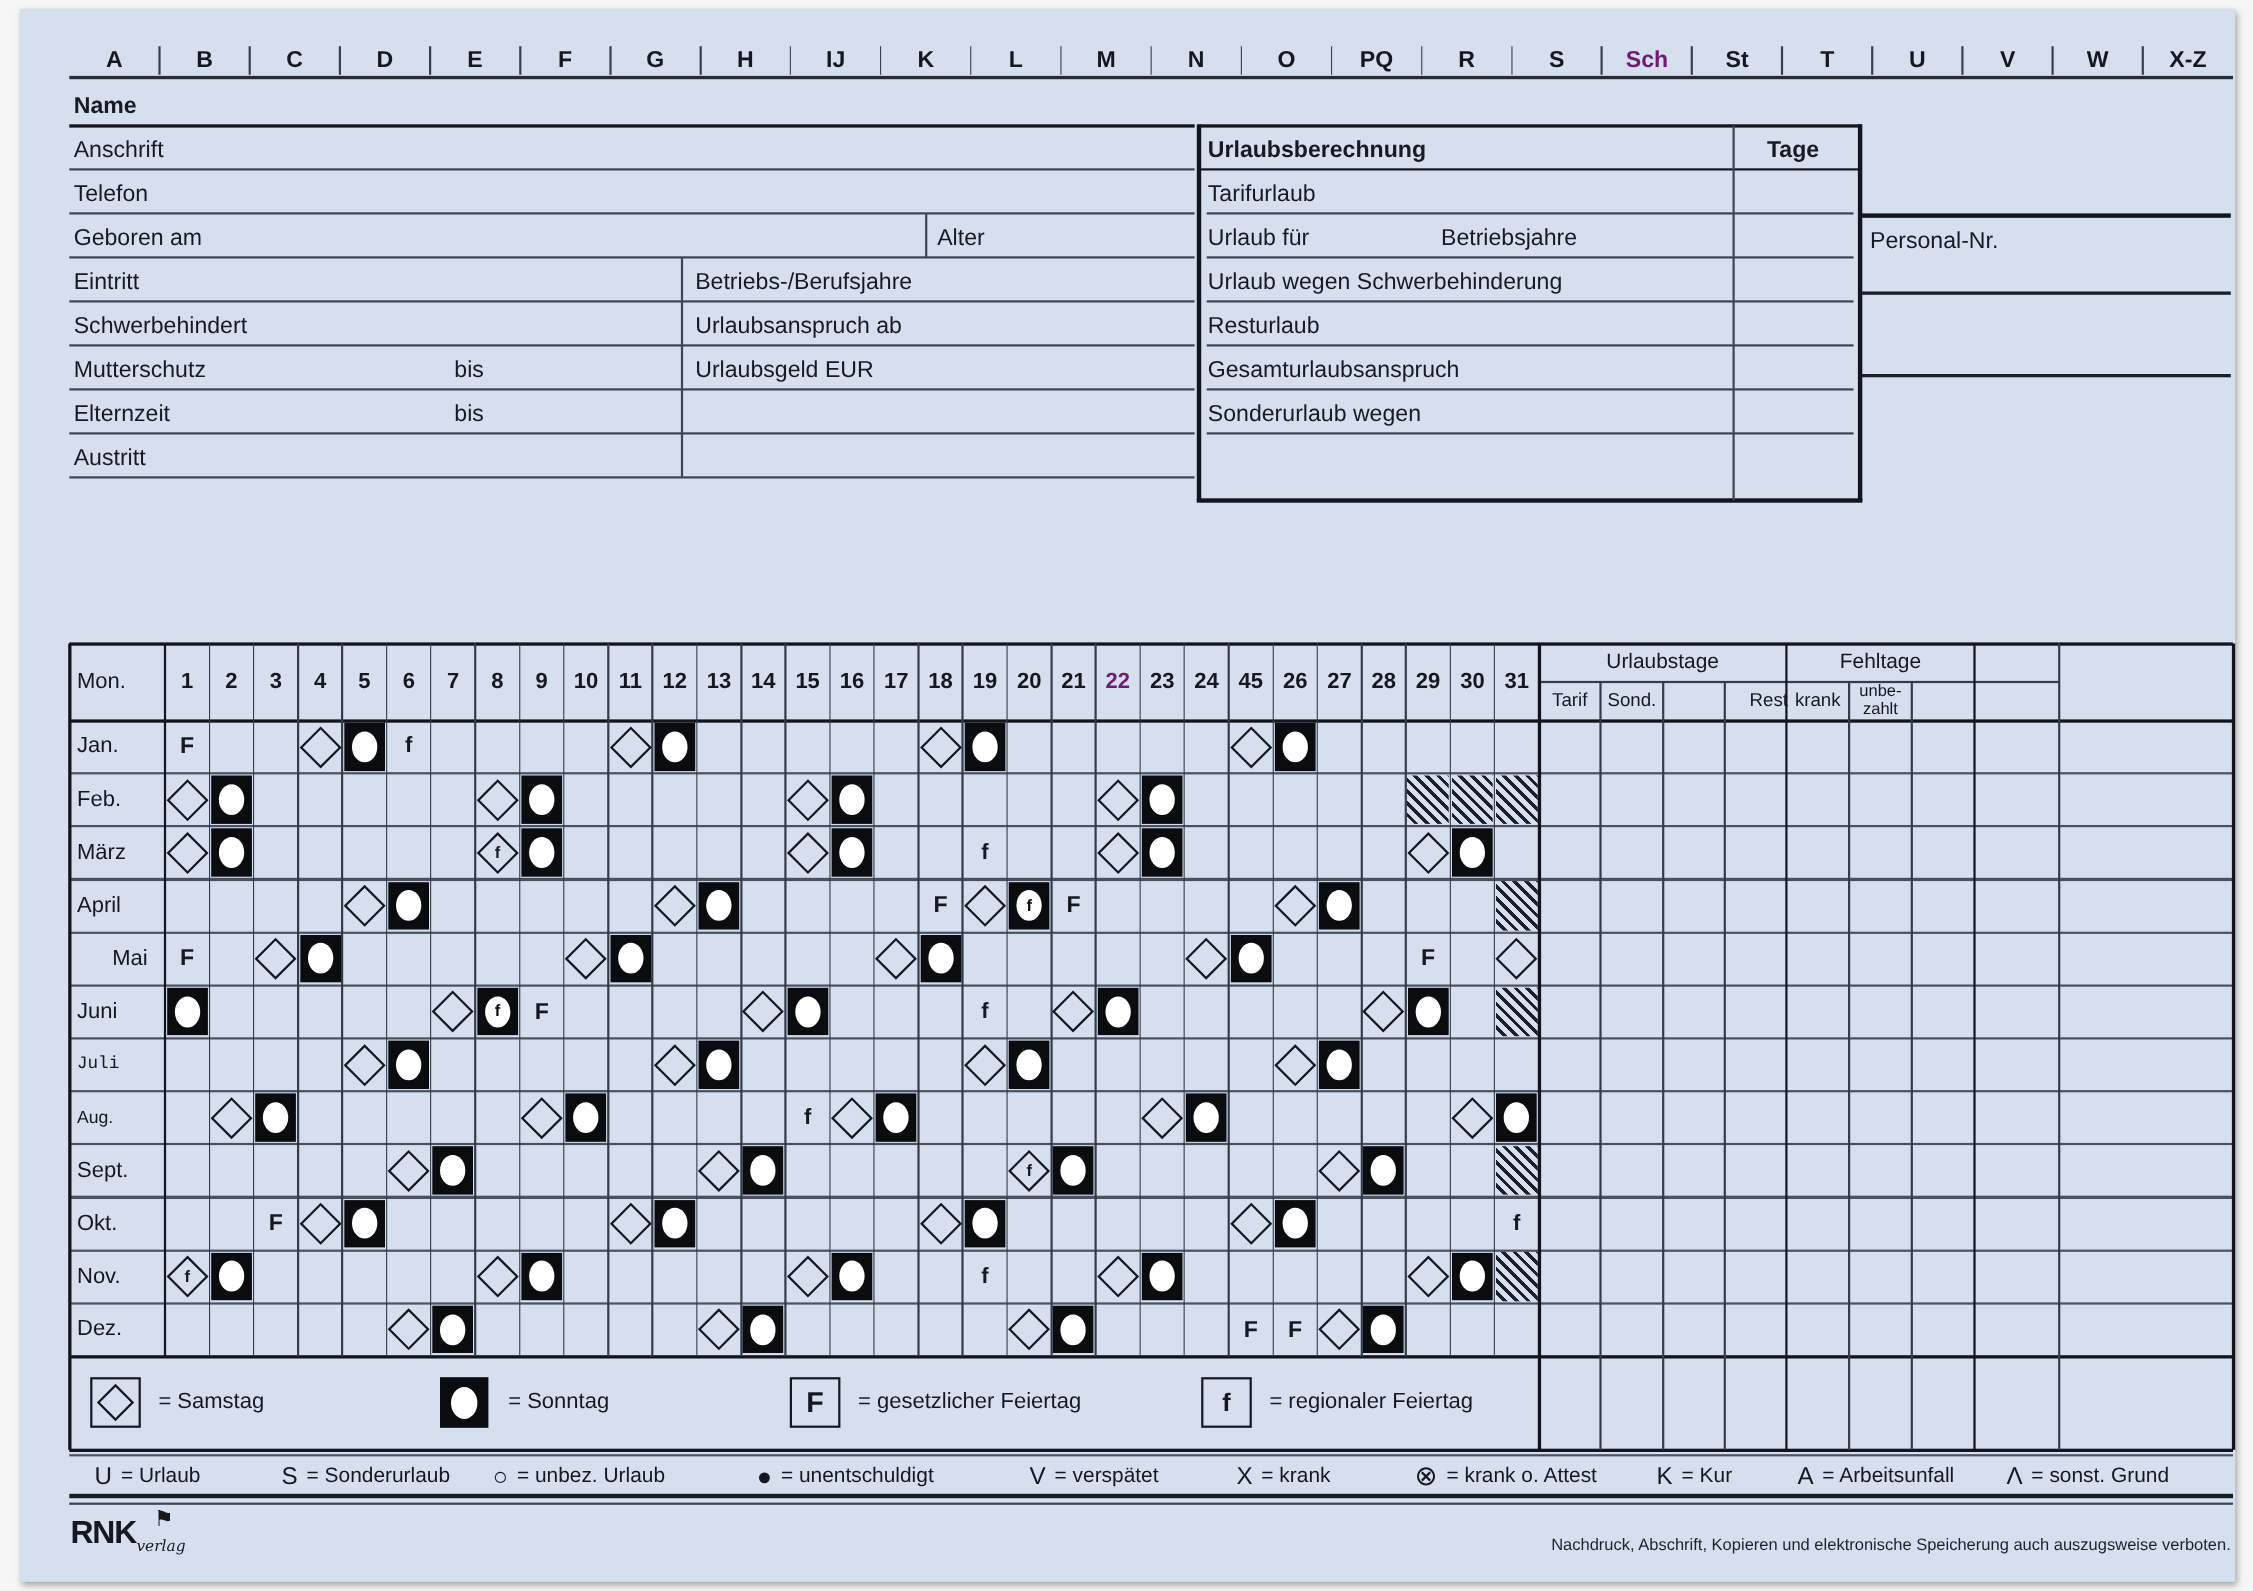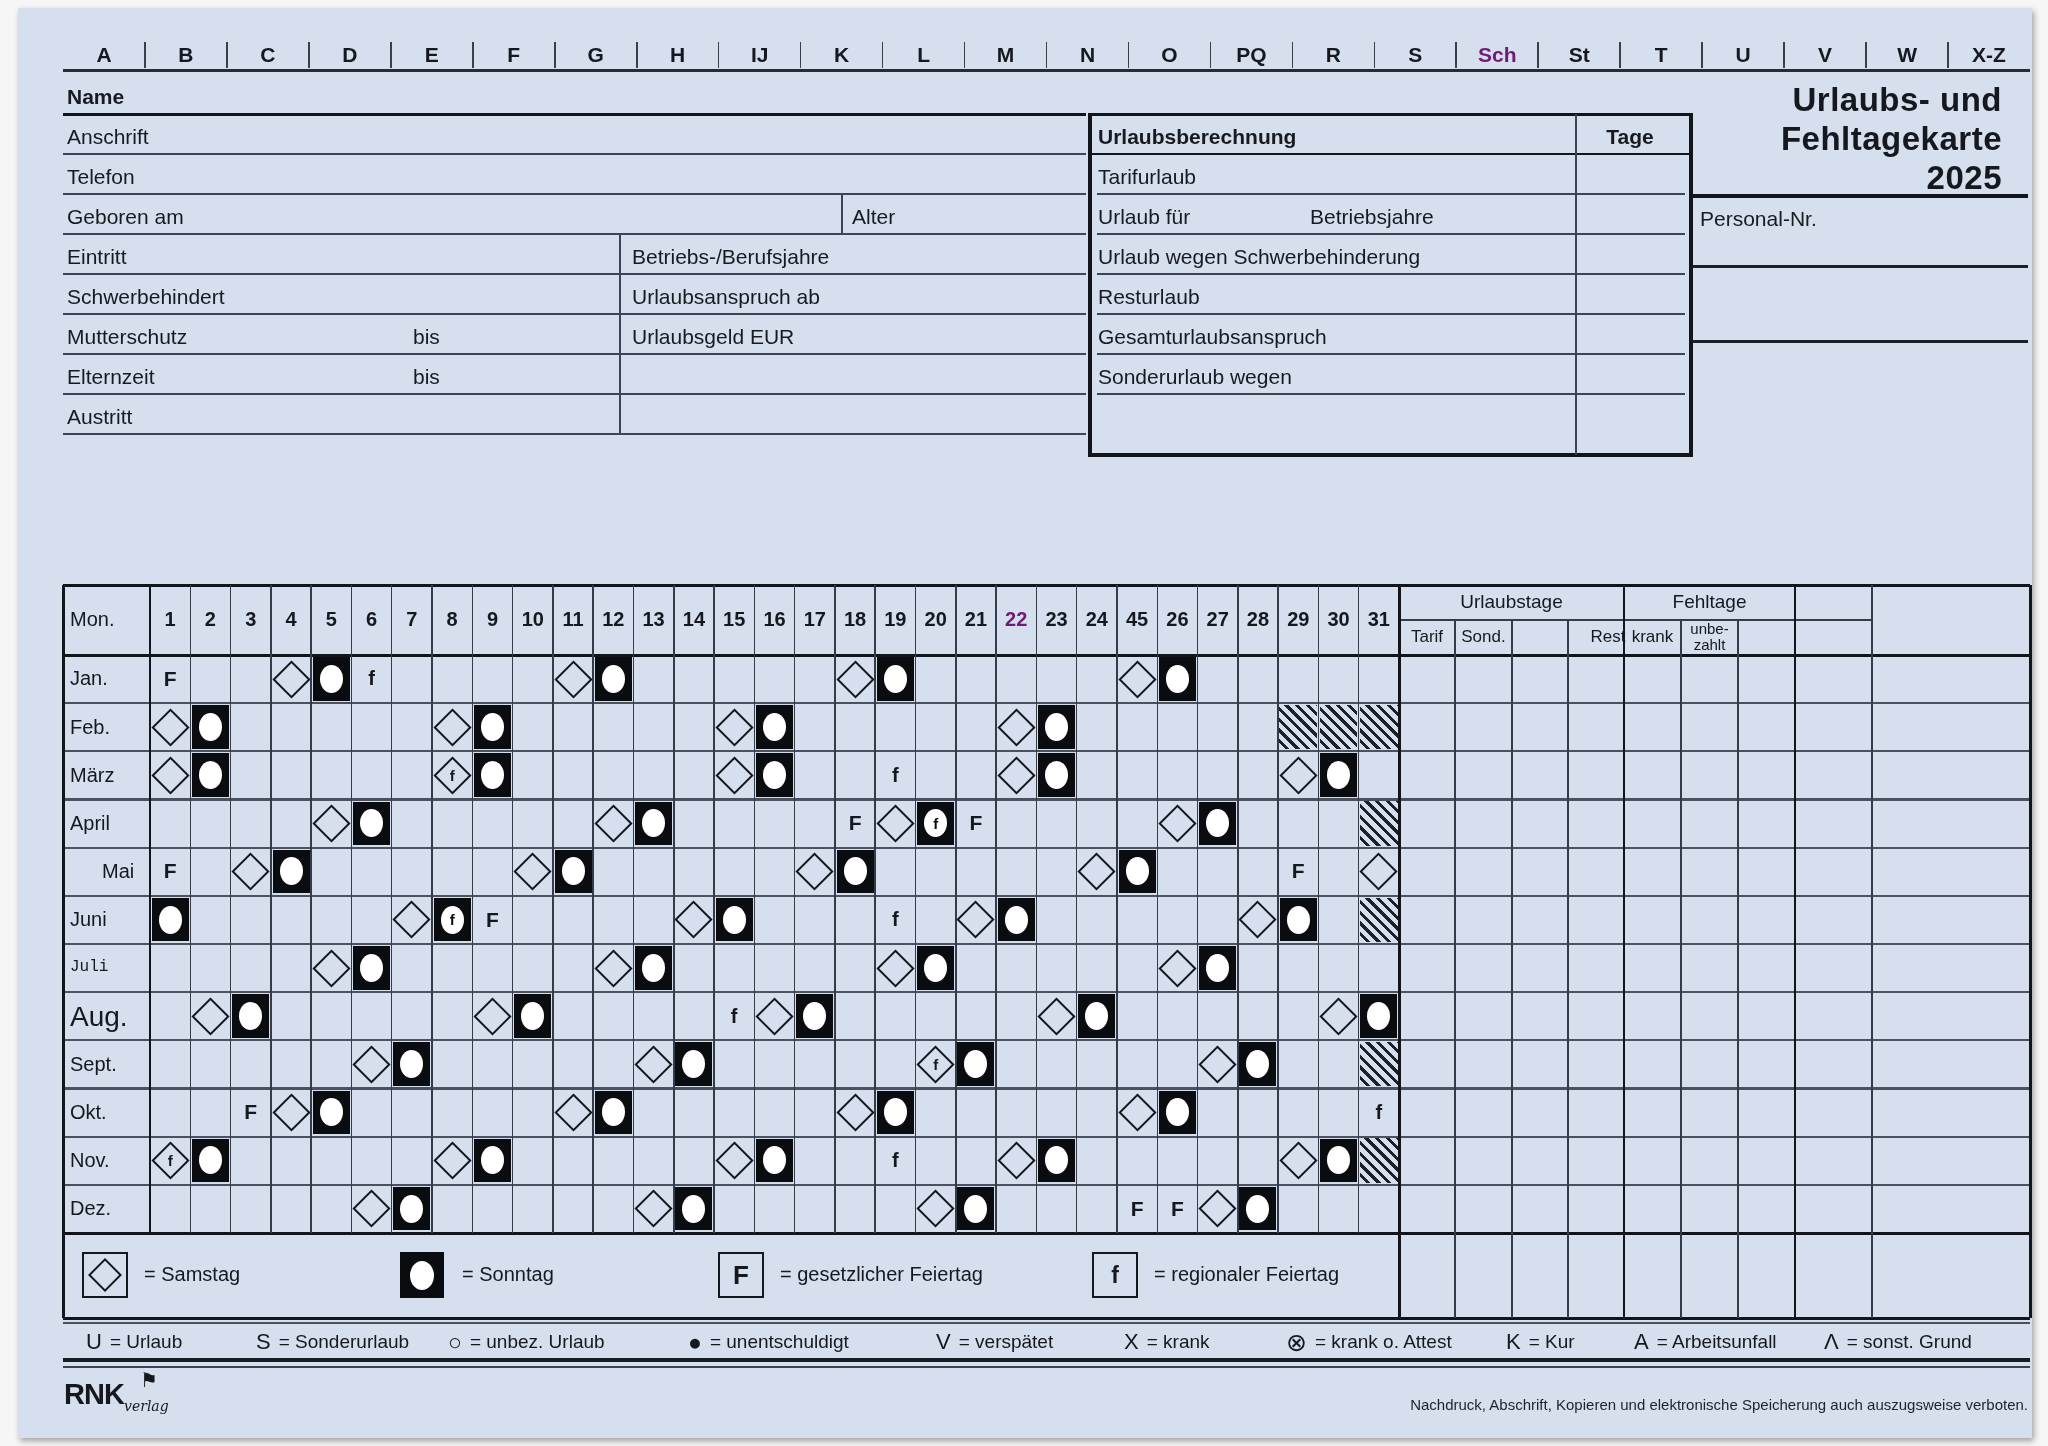--- a/index.html
+++ b/index.html
@@ -43,25 +43,20 @@
   <span class="lbl b" style="left:1098px;top:122px">Urlaubsberechnung</span>
   <span class="lbl b" style="left:1630px;top:122px;transform:translateX(-50%)">Tage</span>
   <span class="lbl" style="left:1098px;top:162px">Tarifurlaub</span>
   <span class="lbl" style="left:1098px;top:202px">Urlaub für</span>
   <span class="lbl" style="left:1310px;top:202px">Betriebsjahre</span>
   <span class="lbl" style="left:1098px;top:242px">Urlaub wegen Schwerbehinderung</span>
   <span class="lbl" style="left:1098px;top:282px">Resturlaub</span>
   <span class="lbl" style="left:1098px;top:322px">Gesamturlaubsanspruch</span>
   <span class="lbl" style="left:1098px;top:362px">Sonderurlaub wegen</span>
 
-  <div class="title-block">
-    <span class="title-line">Urlaubs- und</span>
-    <span class="title-line">Fehltagekarte</span>
-    <span class="title-line">2025</span>
-  </div>
   <span class="lbl" style="left:1700px;top:204px">Personal-Nr.</span>
 
   <div class="logo">
     <span class="logo-rnk">RNK</span>
     <span class="logo-flag">⚑</span>
     <span class="logo-sub">verlag</span>
   </div>
   <span class="rights">Nachdruck, Abschrift, Kopieren und elektronische Speicherung auch auszugsweise verboten.</span>
 <div style="position: absolute; left: 103.979px; top: 38.62px; transform: translateX(-50%); font-size: 21px; font-weight: 600; white-space: nowrap; height: 32.76px; line-height: 32.76px; color: rgb(21, 24, 31);">A</div>
     <div style="position: absolute; left: 144.158px; top: 42px; width: 1.6px; height: 26px; background: rgb(58, 64, 72);"></div>
@@ -370,21 +365,21 @@
       <div style="width: 23px; height: 28px; background: rgb(255, 255, 255); border-radius: 50%; display: flex; align-items: center; justify-content: center; font-size: 15px; font-weight: 700; color: rgb(10, 12, 16);"></div>
     </div>
     <div style="position: absolute; left: 881.871px; top: 954.583px; width: 27px; height: 27px; border: 2.2px solid rgb(20, 23, 30); transform: rotate(45deg); box-sizing: border-box;"></div>
     <div style="position: absolute; left: 917.161px; top: 946px; width: 37px; height: 43.6667px; background: rgb(10, 12, 16); display: flex; align-items: center; justify-content: center;">
       <div style="width: 23px; height: 28px; background: rgb(255, 255, 255); border-radius: 50%; display: flex; align-items: center; justify-content: center; font-size: 15px; font-weight: 700; color: rgb(10, 12, 16);"></div>
     </div>
     <div style="position: absolute; left: 1163.9px; top: 954.583px; width: 27px; height: 27px; border: 2.2px solid rgb(20, 23, 30); transform: rotate(45deg); box-sizing: border-box;"></div>
     <div style="position: absolute; left: 1199.19px; top: 946px; width: 37px; height: 43.6667px; background: rgb(10, 12, 16); display: flex; align-items: center; justify-content: center;">
       <div style="width: 23px; height: 28px; background: rgb(255, 255, 255); border-radius: 50%; display: flex; align-items: center; justify-content: center; font-size: 15px; font-weight: 700; color: rgb(10, 12, 16);"></div>
     </div>
-    <div style="position: absolute; left: 70px; top: 1000.65px; font-size: 28px; font-weight: 400; white-space: nowrap; height: 31.2px; line-height: 31.2px;">Aug.</div>
+    <div style="position: absolute; left: 70px; top: 1000.65px; font-size: 16px; font-weight: 400; white-space: nowrap; height: 31.2px; line-height: 31.2px;">Aug.</div>
     <div style="position: absolute; left: 196.935px; top: 1002.75px; width: 27px; height: 27px; border: 2.2px solid rgb(20, 23, 30); transform: rotate(45deg); box-sizing: border-box;"></div>
     <div style="position: absolute; left: 232.226px; top: 994.167px; width: 37px; height: 43.6667px; background: rgb(10, 12, 16); display: flex; align-items: center; justify-content: center;">
       <div style="width: 23px; height: 28px; background: rgb(255, 255, 255); border-radius: 50%; display: flex; align-items: center; justify-content: center; font-size: 15px; font-weight: 700; color: rgb(10, 12, 16);"></div>
     </div>
     <div style="position: absolute; left: 478.968px; top: 1002.75px; width: 27px; height: 27px; border: 2.2px solid rgb(20, 23, 30); transform: rotate(45deg); box-sizing: border-box;"></div>
     <div style="position: absolute; left: 514.258px; top: 994.167px; width: 37px; height: 43.6667px; background: rgb(10, 12, 16); display: flex; align-items: center; justify-content: center;">
       <div style="width: 23px; height: 28px; background: rgb(255, 255, 255); border-radius: 50%; display: flex; align-items: center; justify-content: center; font-size: 15px; font-weight: 700; color: rgb(10, 12, 16);"></div>
     </div>
     <div style="position: absolute; left: 734.21px; top: 1000.65px; transform: translateX(-50%); font-size: 20px; font-weight: 600; white-space: nowrap; height: 31.2px; line-height: 31.2px; color: rgb(21, 24, 31);">f</div>
     <div style="position: absolute; left: 761px; top: 1002.75px; width: 27px; height: 27px; border: 2.2px solid rgb(20, 23, 30); transform: rotate(45deg); box-sizing: border-box;"></div>

